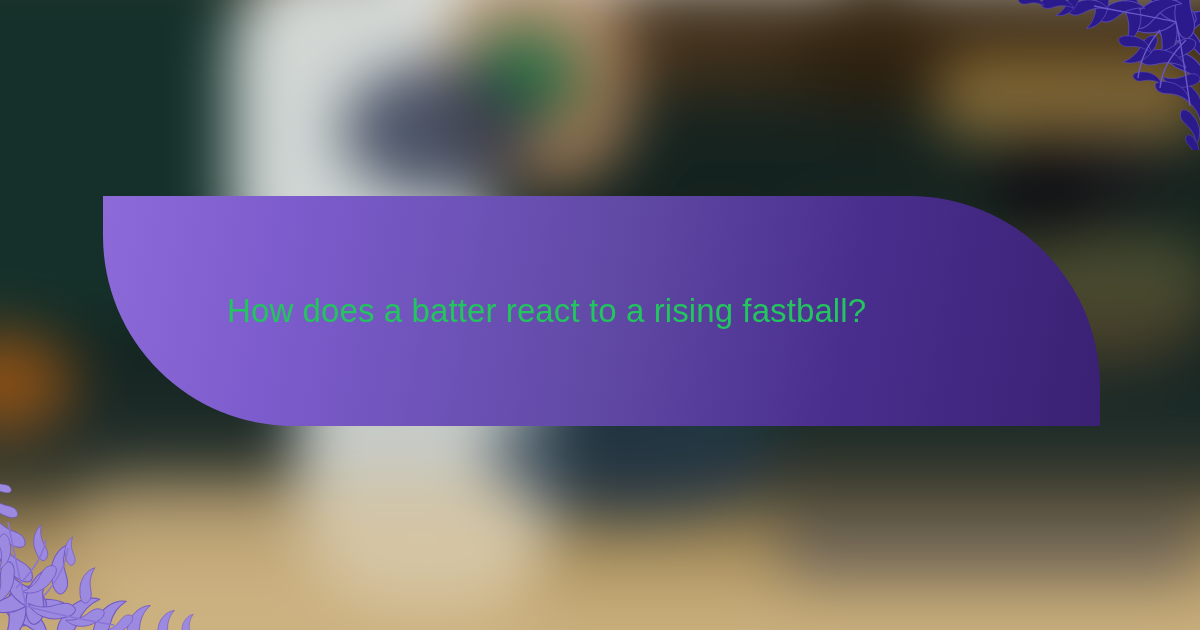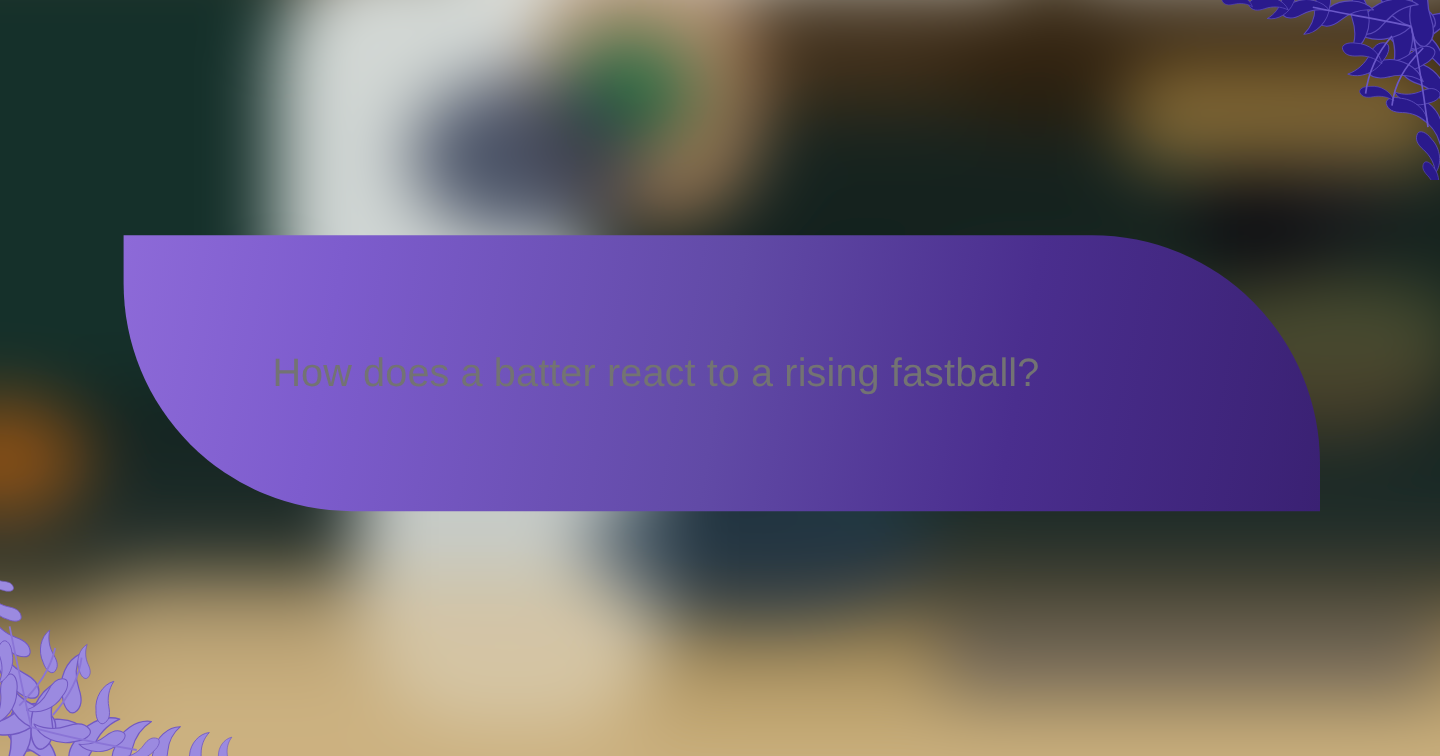--- a/index.html
+++ b/index.html
@@ -96,21 +96,21 @@
     border-radius: 0 190px 0 190px;
   }
   .banner-title {
     position:absolute;
     left:124px;
     top:0;
     height:230px;
     width:800px;
     display:flex;
     align-items:center;
-    color:#737373;
+    color:#22c55e;
     font-family:"Liberation Sans", sans-serif;
     font-size:33px;
     font-weight:400;
     letter-spacing:.1px;
     line-height:1.25;
     white-space:nowrap;
   }
 </style>
 </head>
 <body>

